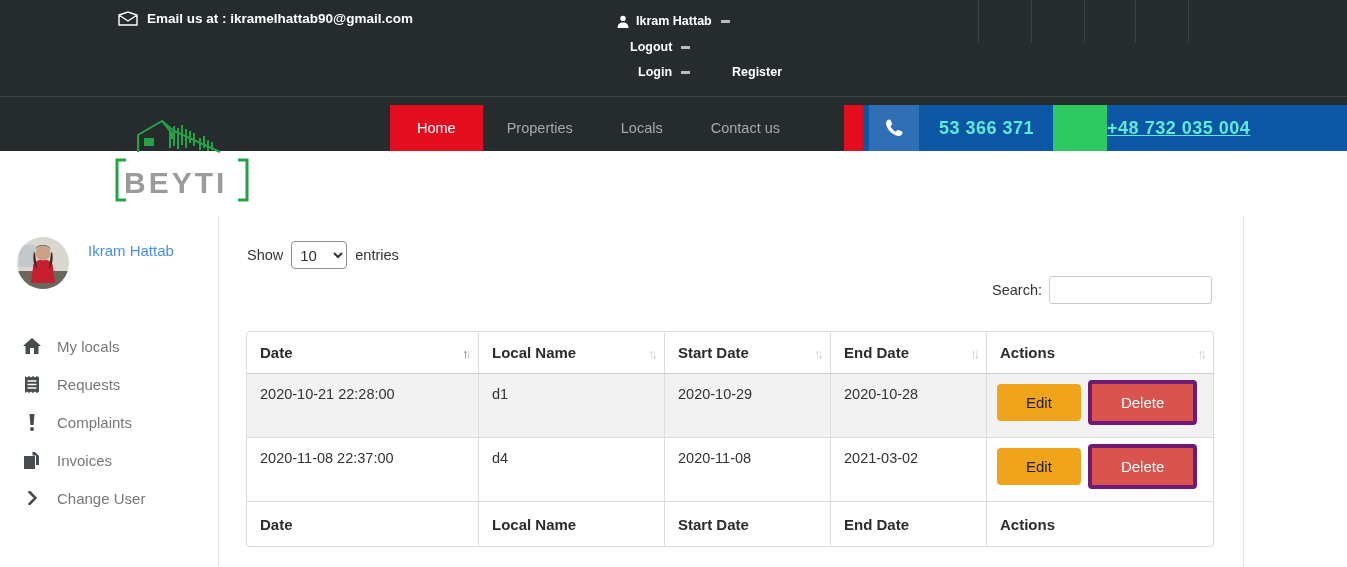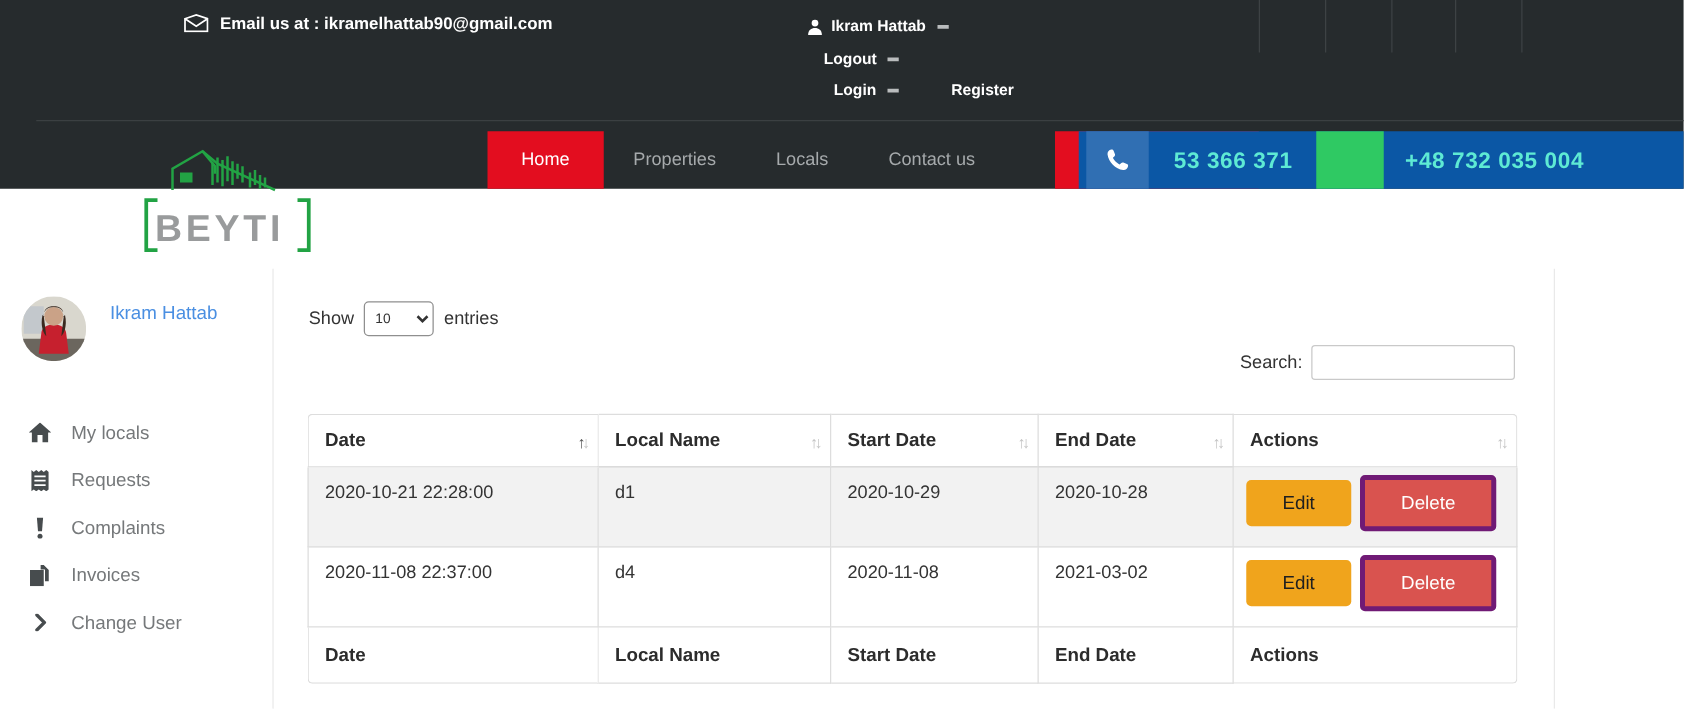--- a/index.html
+++ b/index.html
@@ -4,21 +4,21 @@
 <style>
   * { margin:0; padding:0; box-sizing:border-box; }
   html,body { width:1347px; height:567px; }
   body {
     font-family:"Liberation Sans", sans-serif;
     background:#fff; position:relative; overflow:hidden;
     -webkit-font-smoothing:antialiased;
   }
 
   
-  .hdr { position:absolute; top:0; left:0; width:1347px; height:151px; background:#262b2d;padding-left:29px; }
+  .hdr { position:absolute; top:0; left:0; width:1347px; height:151px; background:#262b2d; }
   .hdr-top { position:relative; height:97px; border-bottom:1px solid #3b4042; }
 
   .email-wrap { position:absolute; left:118px; top:11px; display:flex; align-items:center; gap:9px; color:#fff; font-size:13.5px; font-weight:bold; }
   .email-wrap svg { display:block; }
 
   .usermenu { position:absolute; left:617px; top:14px; color:#fff; font-size:12.5px; font-weight:bold; }
   .usermenu .row { display:flex; align-items:center; margin-bottom:11px; }
   .usermenu .row.r2 { margin-left:13px;margin-top:12px; }
   .usermenu .row.r3 { margin-left:21px; }
   .dash { display:inline-block; width:9px; height:3px; background:#b9bcbd; margin-left:9px; }
@@ -33,34 +33,34 @@
   
   .nav { position:absolute; left:390px; bottom:0; height:46px; display:flex; align-items:stretch; }
   .nav-item { display:flex; align-items:center; padding:0 24px; color:#a6aaac; font-size:14.5px; cursor:pointer; }
   .nav-item.active { background:#e30d1f; color:#fff; padding:0 27px; }
   .chg-user { margin-left:40px; background:#e30d1f; color:#fff; font-weight:bold; font-size:15px; display:flex; align-items:center; gap:8px; padding:0 24px; cursor:pointer; }
 
   .phone-bar { position:absolute; left:863px; right:0; bottom:0; height:46px; background:#0b57a5; display:flex; align-items:center; color:#5eead4; font-weight:bold; font-size:18px; }
   .phone-box { width:50px; height:46px; background:#306fb3; display:flex; align-items:center; justify-content:center; margin-left:6px; }
   .phone1 { margin-left:20px; letter-spacing:.5px; }
   .green-box { width:54px; height:46px; background:#2fc963; margin-left:19px; }
-  .phone2 { margin-left:17px; letter-spacing:.5px; }
+  .phone2 { letter-spacing:.5px;text-decoration:underline; }
 
   
   .sidebar { position:absolute; left:0; top:215px; width:219px; height:352px; background:#fff; border-right:1px solid #e6e6e6; }
   .avatar { position:absolute; left:17px; top:22px; width:52px; height:52px; border-radius:50%; overflow:hidden; }
   .side-name { position:absolute; left:88px; top:27px; color:#4a8fe2; font-size:15px; cursor:pointer; }
   .side-menu { position:absolute; left:0; top:112px; width:100%; }
   .side-item { display:flex; align-items:center; height:38px; padding-left:22px; color:#75787a; font-size:15px; cursor:pointer; }
   .side-ico { width:20px; margin-right:15px; display:flex; justify-content:center; color:#474c4e; font-weight:bold; }
 
   
   .main { position:absolute; left:219px; top:215px; width:1025px; height:352px; background:#fff; border-right:1px solid #e9e9e9; }
   .show-wrap { position:absolute; left:28px; top:26px; display:flex; align-items:center; gap:8px; font-size:14.5px; color:#333; }
-  .show-select { width:56px; height:28px; border:1px solid #8f8f8f; border-radius:4px; font-size:11px; padding:0 4px; color:#333; background:#fff; font-family:"Liberation Sans",sans-serif; }
+  .show-select { width:56px; height:28px; border:1px solid #8f8f8f; border-radius:4px; font-size:15px; padding:0 4px; color:#333; background:#fff; font-family:"Liberation Sans",sans-serif; }
   .search-wrap { position:absolute; right:31px; top:61px; display:flex; align-items:center; gap:7px; font-size:14.5px; color:#333; }
   .search-input { width:163px; height:28px; border:1px solid #c9c9c9; border-radius:3px; padding:0 8px; font-size:13px; font-family:"Liberation Sans",sans-serif; }
 
   table.grid { position:absolute; left:27px; top:116px; width:968px; border-collapse:separate; border-spacing:0; font-size:14.5px; color:#333; }
   .grid th, .grid td { border-right:1px solid #ddd; border-bottom:1px solid #ddd; text-align:left; }
   .grid th:first-child, .grid td:first-child { border-left:1px solid #ddd; }
   .grid thead th { border-top:1px solid #ddd; font-size:15px; color:#2c2c2c; padding:12px 13px; position:relative; height:43px; border-bottom:1px solid #cfcfcf; cursor:pointer; }
   .grid thead th:first-child { border-top-left-radius:4px; }
   .grid thead th:last-child { border-top-right-radius:4px; }
   .grid tbody td { height:64px; vertical-align:top; padding:12px 13px; }

